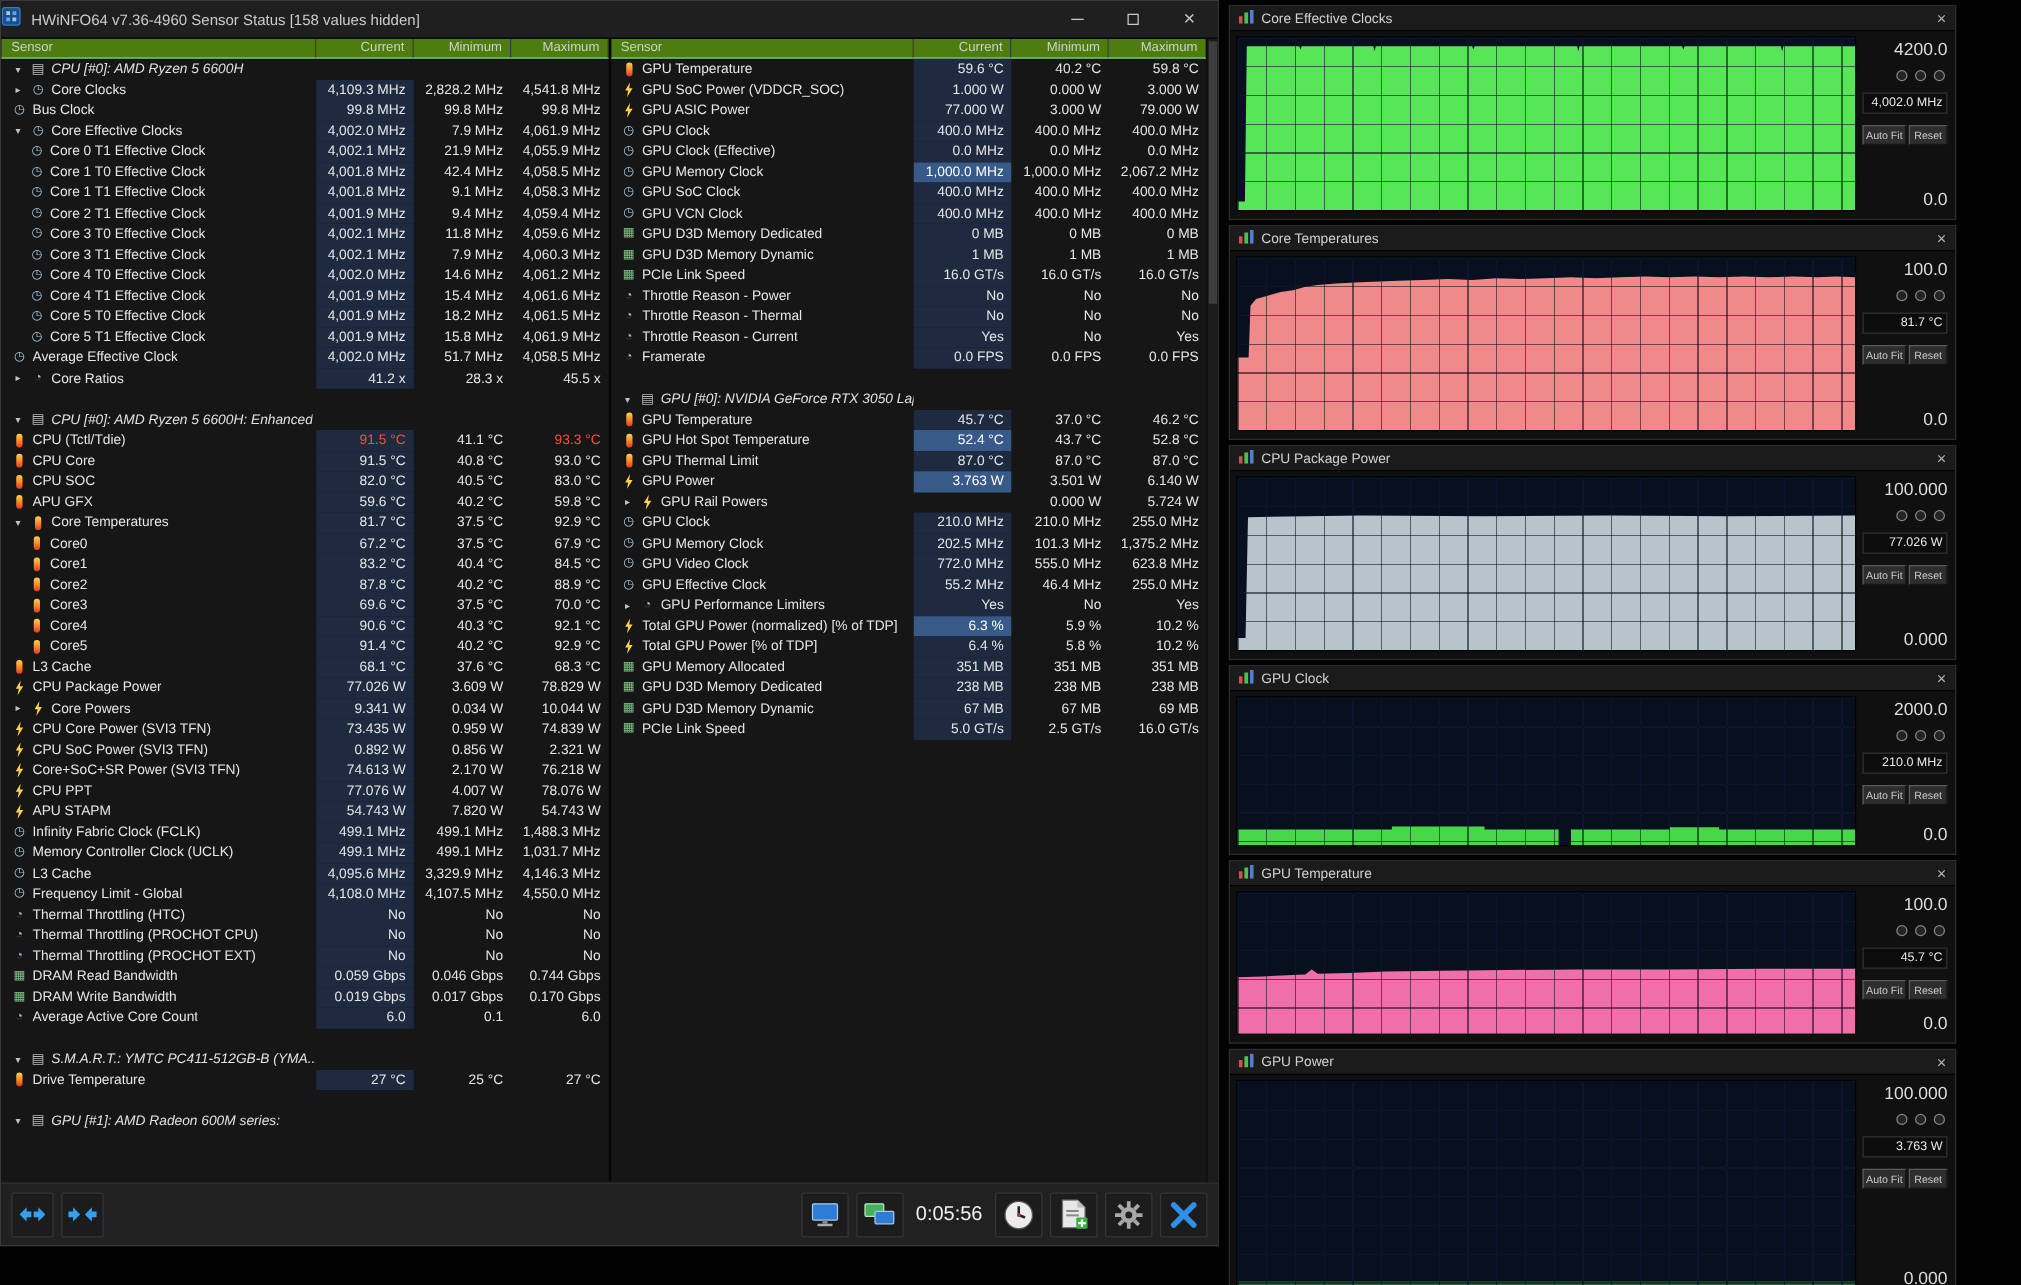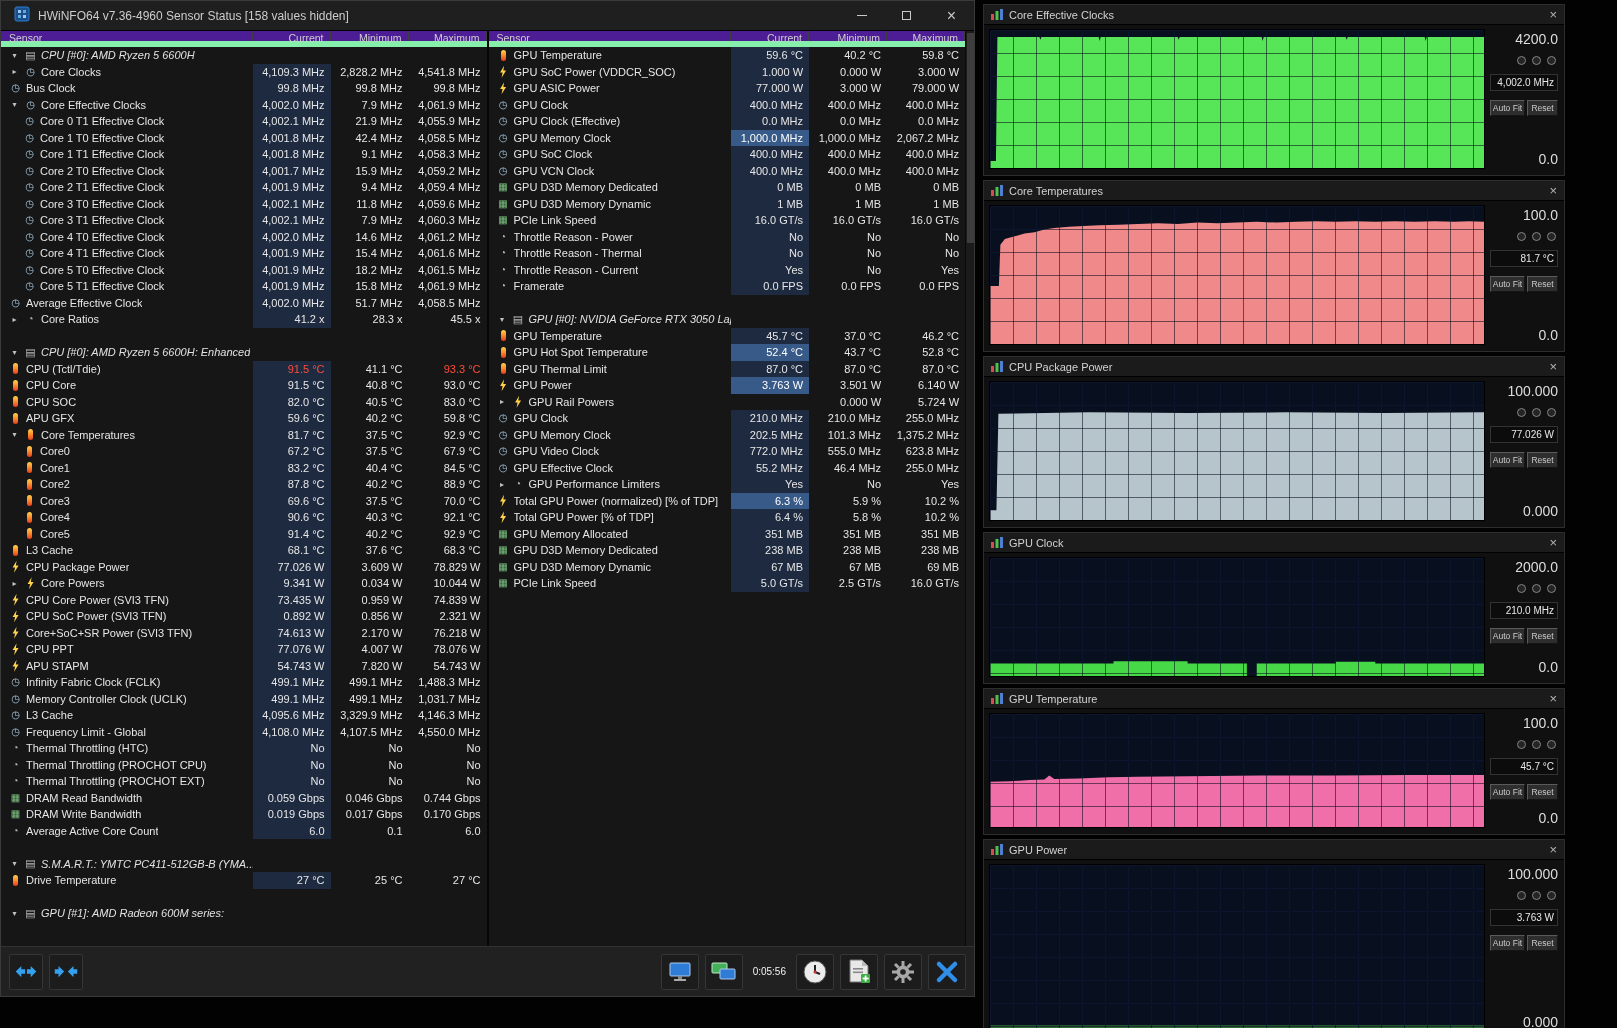--- a/index.html
+++ b/index.html
@@ -4,34 +4,34 @@
 <style>
   * { box-sizing: border-box; margin: 0; padding: 0; }
   html,body { width:1617px; height:1028px; overflow:hidden; background:#020202;
     font-family:"Liberation Sans", sans-serif; }
 
   
   .main-window { position:absolute; left:0; top:0; width:975px; height:997px;
     background:#191919; border:1px solid #3a3a3a; display:flex; flex-direction:column; }
 
   .titlebar { height:30px; background:#1f1f1f; display:flex; align-items:center;
-    padding-left:13px; gap:8px; flex:0 0 auto; border-bottom:1px solid #000; }
+    padding-left:0; gap:8px; flex:0 0 auto; border-bottom:1px solid #000; }
   .title-text { font-size:12px; color:#cccccc; white-space:nowrap; }
   .win-controls { margin-left:auto; display:flex; height:100%; }
   .wbtn { width:45px; height:100%; display:flex; align-items:center; justify-content:center; color:#c9c9c9; }
   .glyph-min { width:10px; height:1px; background:#c9c9c9; display:block; }
   .glyph-max { width:9px; height:9px; border:1px solid #c9c9c9; display:block; }
   .wbtn.close { font-size:16px; line-height:1; }
 
   
   .tables { flex:1 1 auto; display:flex; background:#131313; overflow:hidden; }
   .stable { display:flex; flex-direction:column; overflow:hidden; }
   .tsep { width:2px; background:#060606; }
-  .thead { height:16px; flex:0 0 auto; display:flex; background:#4c1d95;
-    border-bottom:6px solid #86efac; font-size:10.5px; color:#cfcfcf; }
+  .thead { height:16px; flex:0 0 auto; display:flex; background:#4d7c0f;
+    border-bottom:1px solid #86efac; font-size:10.5px; color:#cfcfcf; }
   .thead .h { line-height:15px; border-right:1px solid #3e3e3e; }
   .thead .h.lbl { flex:1; padding-left:8px; }
   .thead .h.val { width:78px; text-align:right; padding-right:6px; }
   .tbody { flex:1; overflow:hidden; background:#161616; }
 
   .srow { display:flex; height:16.5px; align-items:stretch; font-size:11px; color:#e6e6e6; }
   .srow.spacer { height:16.5px; }
   .srow.sec .lab { font-style:italic; color:#e2e2e2; }
   .c-lbl { flex:1; display:flex; align-items:center; gap:4px; padding-left:8px;
     white-space:nowrap; overflow:hidden; }
@@ -56,21 +56,21 @@
   .ic-power::before { content:""; width:9px; height:12px; display:block; background:#ffd24a;
     clip-path:polygon(62% 0, 18% 56%, 45% 56%, 34% 100%, 84% 40%, 54% 40%); }
 
   
   .toolbar { height:50px; flex:0 0 auto; background:#212121; border-top:1px solid #323232;
     display:flex; align-items:center; padding:0 8px; gap:6px; }
   .tbtn { width:38px; height:36px; background:#1c1c1c; border:1px solid #363636; border-radius:2px;
     display:flex; align-items:center; justify-content:center; }
   .tbtn.nav { width:34px; }
   .tb-right { margin-left:auto; display:flex; align-items:center; gap:6px; }
-  .time-text { font-size:10px; color:#f0f0f0; padding:0 4px; }
+  .time-text { font-size:16px; color:#f0f0f0; padding:0 4px; }
 
   
   .graphs { position:absolute; left:983px; top:0; width:582px; }
   .panel { background:#101010; border:1px solid #2d2d2d; margin-top:4px;
     display:flex; flex-direction:column; overflow:hidden; }
   .ptitle { height:20px; flex:0 0 auto; background:#1b1b1b; border-bottom:1px solid #000;
     display:flex; align-items:center; gap:6px; padding:0 7px; }
   .ptxt { font-size:11px; color:#d2d2d2; white-space:nowrap; }
   .pclose { margin-left:auto; color:#b5b5b5; font-size:13px; line-height:1; }
   .pbody { flex:1; display:flex; padding:4px 3px 6px 5px; gap:4px; min-height:0; }
@@ -199,29 +199,20 @@
               <span class="ic ic-clock"></span>
               <span class="lab">Core 1 T1 Effective Clock</span>
             </div>
             <div class="c-val cur box">4,001.8 MHz</div>
             <div class="c-val">9.1 MHz</div>
             <div class="c-val">4,058.3 MHz</div>
           </div>
           <div class="srow">
             <div class="c-lbl lvl1">
               <span class="ic ic-clock"></span>
-              <span class="lab">Core 2 T0 Effective Clock</span>
-            </div>
-            <div class="c-val cur box">4,001.7 MHz</div>
-            <div class="c-val">15.9 MHz</div>
-            <div class="c-val">4,059.2 MHz</div>
-          </div>
-          <div class="srow">
-            <div class="c-lbl lvl1">
-              <span class="ic ic-clock"></span>
               <span class="lab">Core 2 T1 Effective Clock</span>
             </div>
             <div class="c-val cur box">4,001.9 MHz</div>
             <div class="c-val">9.4 MHz</div>
             <div class="c-val">4,059.4 MHz</div>
           </div>
           <div class="srow">
             <div class="c-lbl lvl1">
               <span class="ic ic-clock"></span>
               <span class="lab">Core 3 T0 Effective Clock</span>

